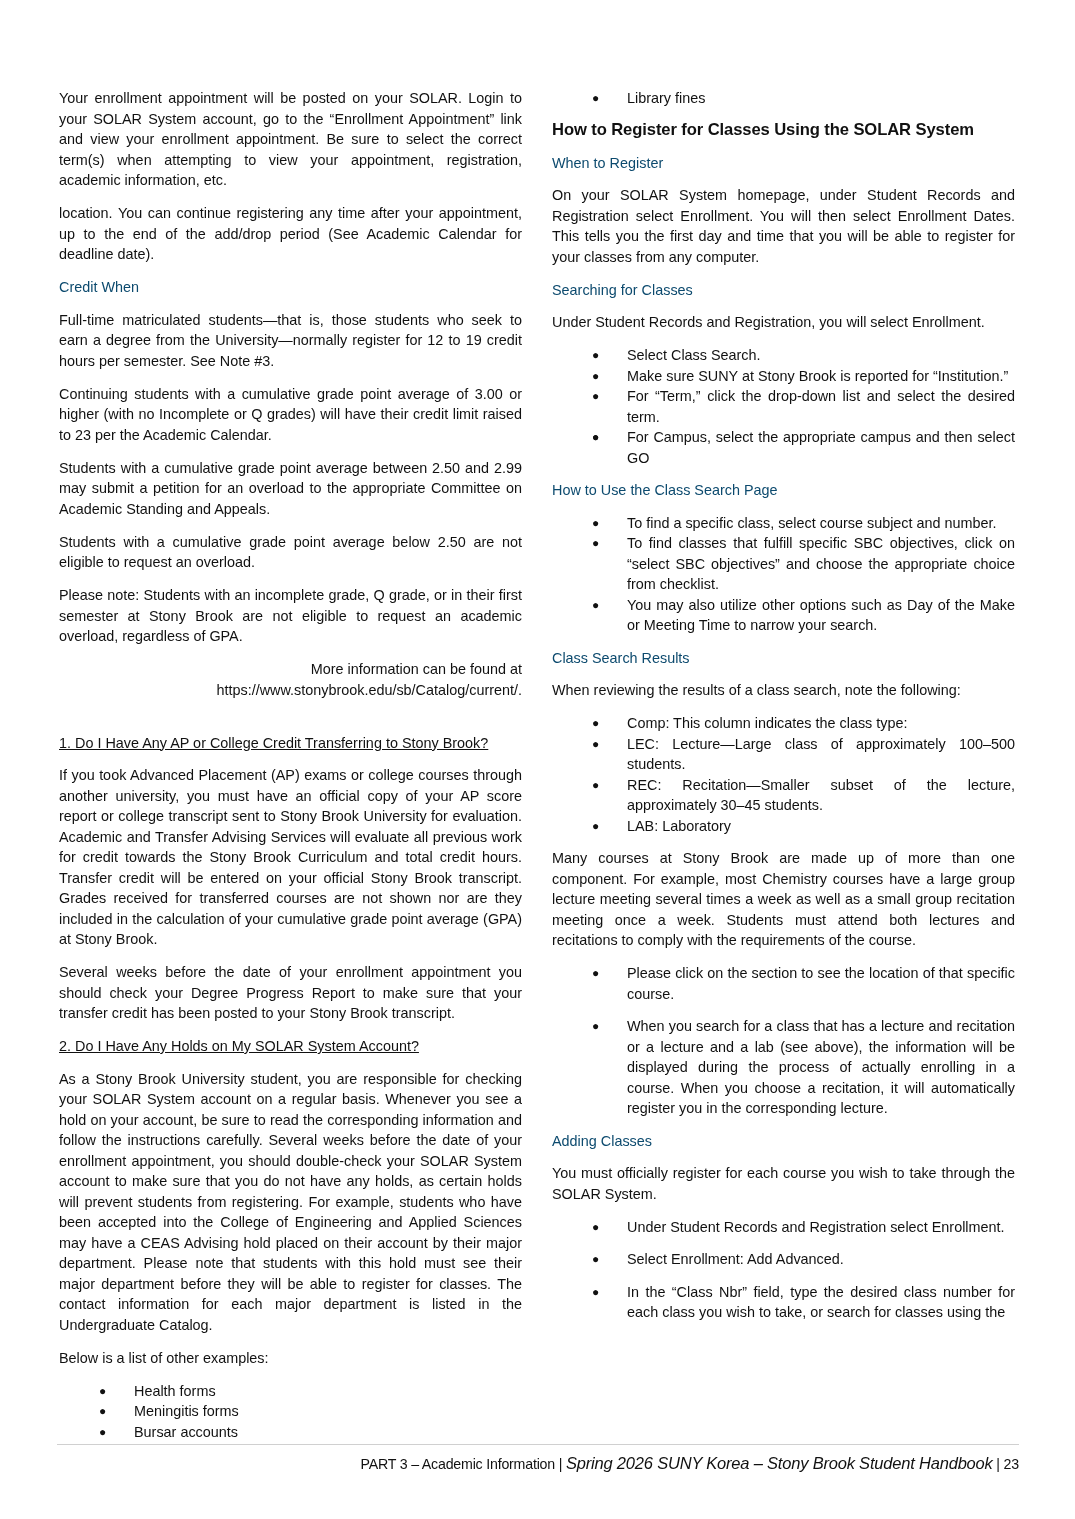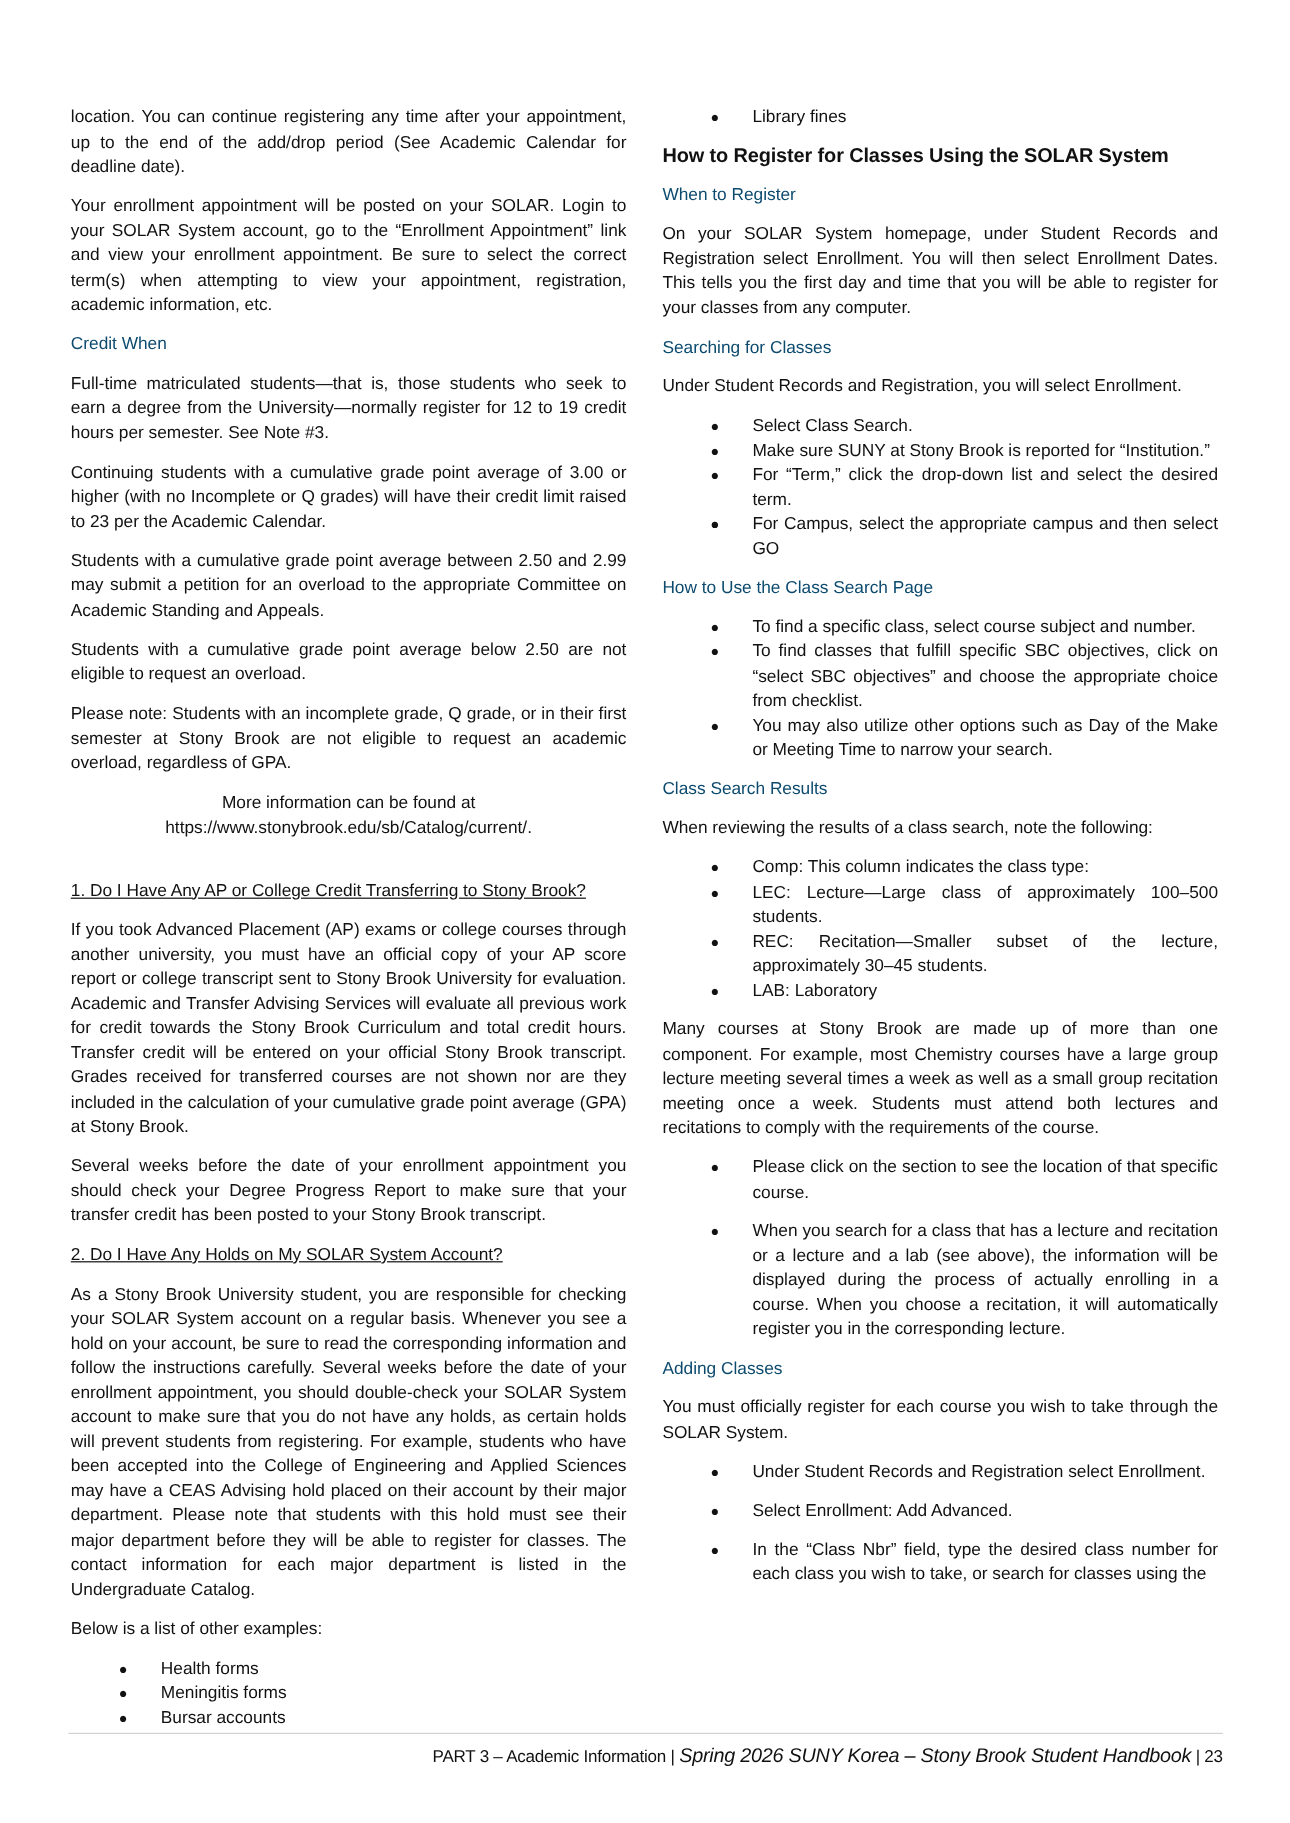--- a/index.html
+++ b/index.html
@@ -4,39 +4,39 @@
 <style>
   html, body { margin: 0; padding: 0; background: #ffffff; }
   body {
     width: 1075px; height: 1519px; position: relative; overflow: hidden;
     font-family: "Liberation Sans", sans-serif; color: #111111;
   }
   .col { position: absolute; top: 88px; width: 463px; font-size: 14.4px; line-height: 20.5px; }
   .col.left { left: 59px; }
   .col.right { left: 552px; }
   p { margin: 0 0 12.5px 0; text-align: justify; }
-  p.nojust { text-align: center; }
+  p.nojust { text-align: right; }
   .subhead { color: #0c4a6e; margin: 0 0 12px 0; font-size: 14.4px; }
   .heading { font-weight: bold; font-size: 16.6px; margin: 4px 0 12px 0; line-height: 22px; letter-spacing: -0.1px; }
   .qhead { text-decoration: underline; margin: 0 0 12px 0; }
   ul { list-style: none; margin: 0 0 12px 0; padding: 0; }
   ul li { position: relative; padding-left: 75px; text-align: justify; }
   ul li .bullet { position: absolute; left: 40px; top: 0; font-size: 12px; }
   ul.spaced li { margin-bottom: 12px; }
   .gap { height: 20px; }
   .footer-rule { position: absolute; left: 57px; top: 1444px; width: 962px; height: 1px; background: #d0d0d0; }
   .footer { position: absolute; right: 56px; top: 1454px; font-size: 14.2px; color: #111; white-space: nowrap; letter-spacing: -0.2px; }
   .footer .italic { font-style: italic; font-size: 16.5px; text-align: center; }
 </style>
 </head>
 <body>
 
 <div class="col left">
+  <p>Your enrollment appointment will be posted on your SOLAR. Login to your SOLAR System account, go to the “Enrollment Appointment” link and view your enrollment appointment. Be sure to select the correct term(s) when attempting to view your appointment, registration, academic information, etc.</p>
   <p>location. You can continue registering any time after your appointment, up to the end of the add/drop period (See Academic Calendar for deadline date).</p>
-  <p>Your enrollment appointment will be posted on your SOLAR. Login to your SOLAR System account, go to the “Enrollment Appointment” link and view your enrollment appointment. Be sure to select the correct term(s) when attempting to view your appointment, registration, academic information, etc.</p>
   <div class="subhead">Credit When</div>
   <p>Full-time matriculated students—that is, those students who seek to earn a degree from the University—normally register for 12 to 19 credit hours per semester. See Note #3.</p>
   <p>Continuing students with a cumulative grade point average of 3.00 or higher (with no Incomplete or Q grades) will have their credit limit raised to 23 per the Academic Calendar.</p>
   <p>Students with a cumulative grade point average between 2.50 and 2.99 may submit a petition for an overload to the appropriate Committee on Academic Standing and Appeals.</p>
   <p>Students with a cumulative grade point average below 2.50 are not eligible to request an overload.</p>
   <p>Please note: Students with an incomplete grade, Q grade, or in their first semester at Stony Brook are not eligible to request an academic overload, regardless of GPA.</p>
   <p class="nojust">
     <span>More information can be found at</span><br>
     <span>https://www.stonybrook.edu/sb/Catalog/current/.</span>
   </p>

